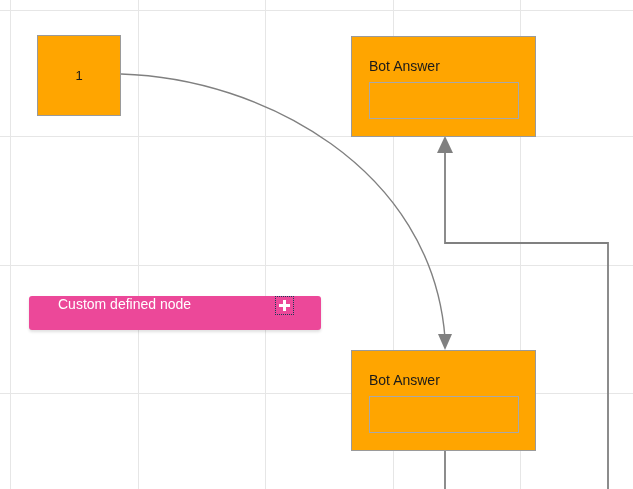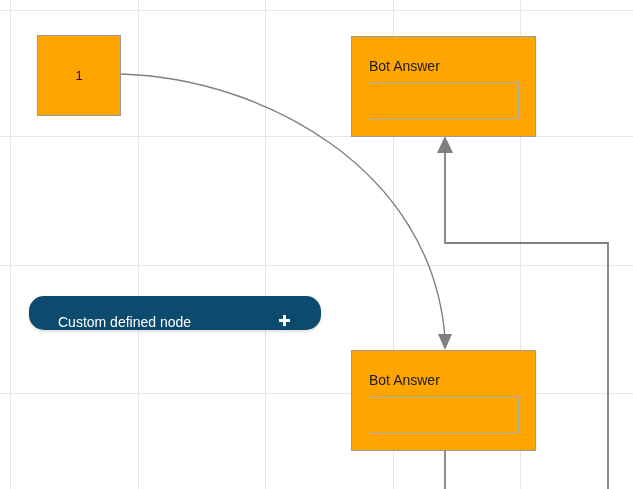--- a/index.html
+++ b/index.html
@@ -61,25 +61,25 @@
     height: 37px;
     box-sizing: border-box;
     border: 1px solid #a8a8a8;
     background: transparent;
   }
 
   .palette-bar {
     position: absolute;
     z-index: 4;
     box-sizing: border-box;
-    background: #0c4a6e;
-    border-radius: 15px;
+    background: #ec4899;
+    border-radius: 3px;
     box-shadow: 0 2px 3px rgba(0,0,0,0.12);
     display: flex;
-    align-items: flex-end;
+    align-items: flex-start;
   }
   .palette-label {
     color: #ffffff;
     font-size: 14px;
     margin-left: 29px;
     white-space: nowrap;
     flex: 1 1 auto;
   }
   .palette-add {
     width: 19px;

